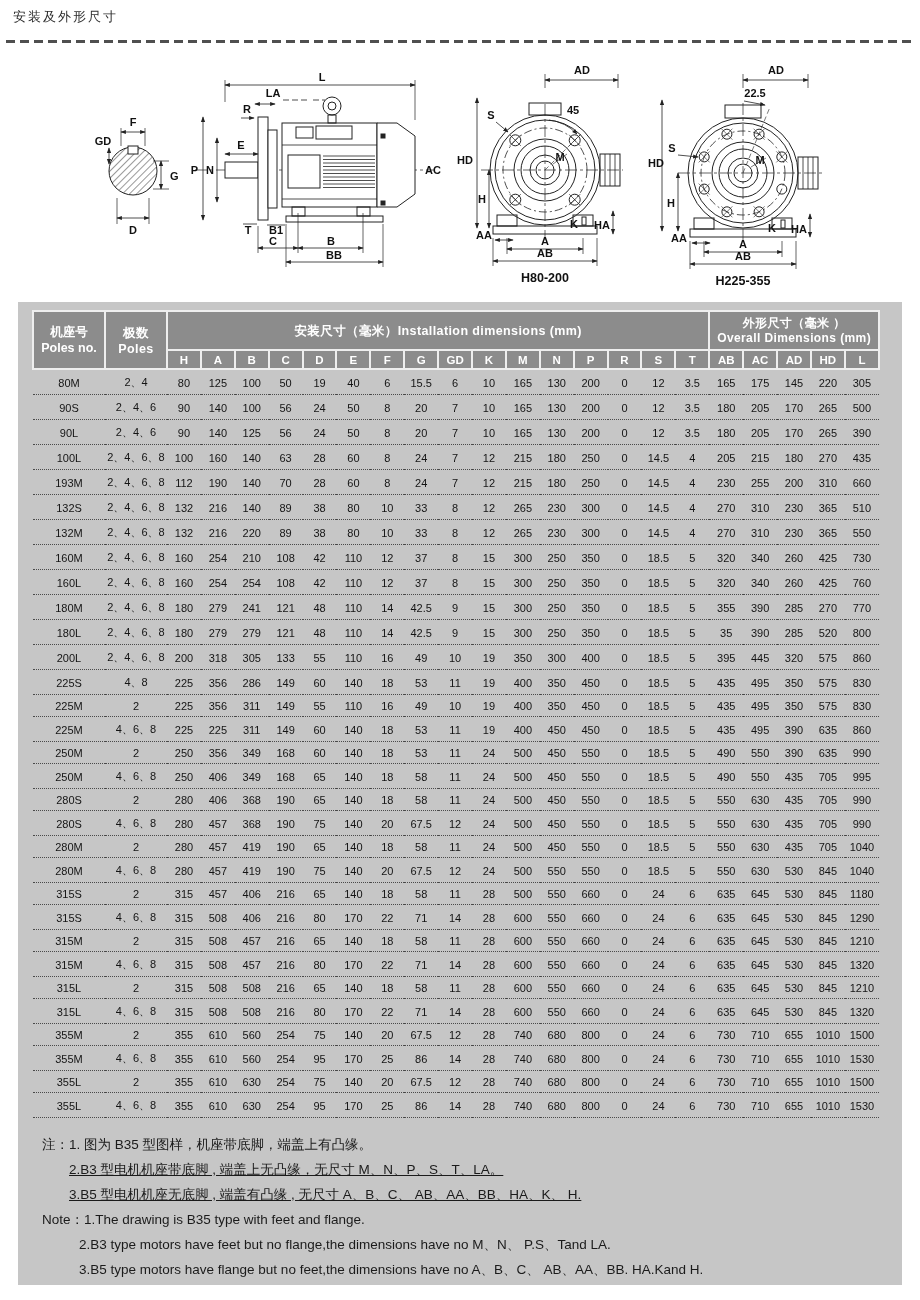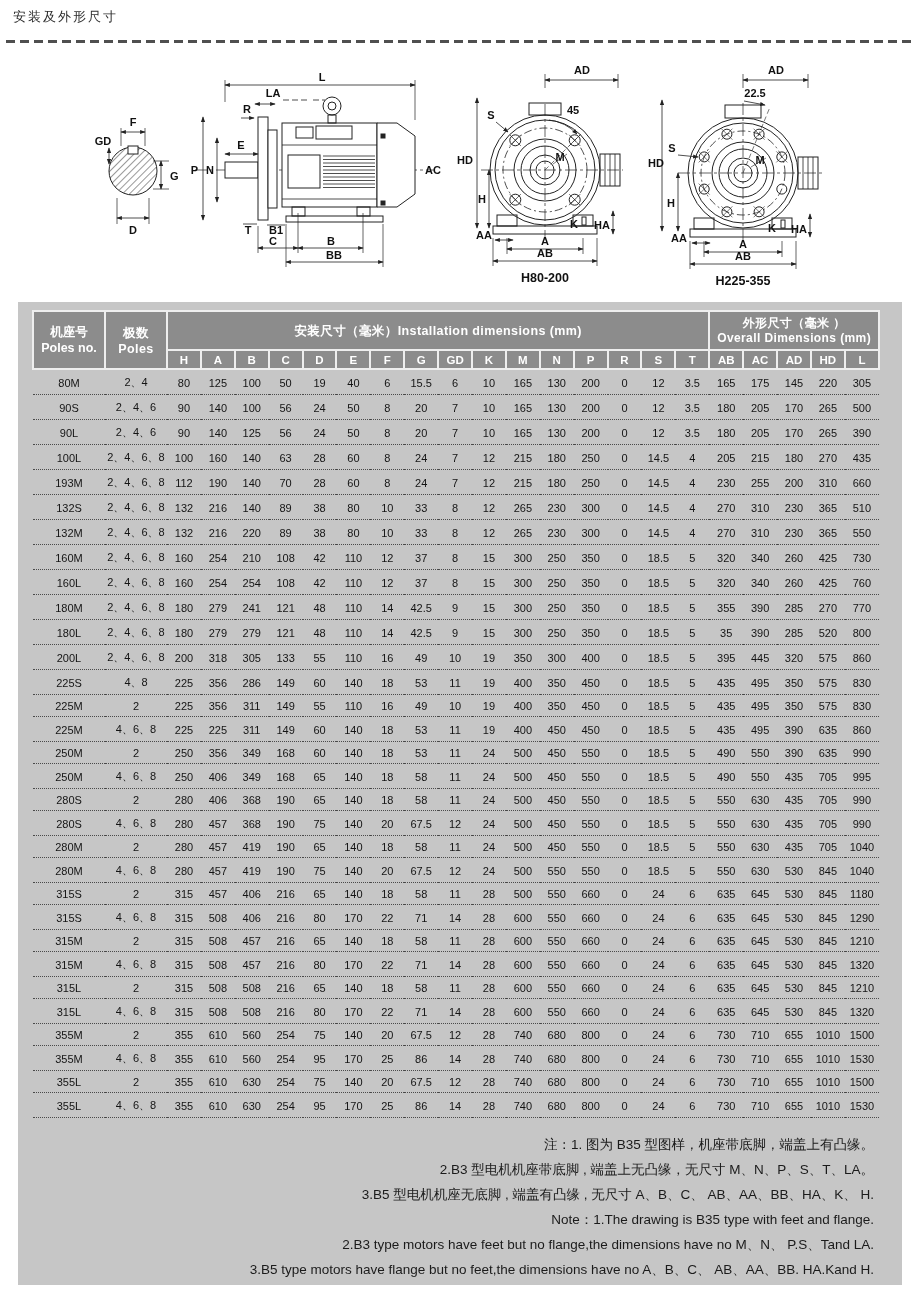--- a/index.html
+++ b/index.html
@@ -29,22 +29,22 @@
   th.stand{font-size:12.5px;line-height:1.3;padding:3px 0;}
   th.overall div{line-height:1.25;font-size:12px;text-align:center;}
   th.sub{font-size:11.5px;padding:3px 0 2px;}
   tbody td{
     text-align:center;font-size:11px;color:#141414;
     padding:5px 0 4px;border-bottom:1px dotted #4a4a4a;
     white-space:nowrap;overflow:hidden;
   }
   tbody tr:first-child td{border-top:1px dotted #4a4a4a;}
   .notes{margin:14px 6px 0 10px;font-size:13.5px;color:#1b1b1b;}
-  .notes .ln{line-height:25px;white-space:nowrap;text-align:right;}
-  .zh-indent{padding-left:27px;}
+  .notes .ln{line-height:25px;white-space:nowrap;}
+  .zh-indent{padding-left:27px;text-decoration:underline;}
   .en-indent{padding-left:37px;}
 </style>
 </head>
 <body>
 
 <div class="page">
 
   <div class="title">安装及外形尺寸</div>
   <div class="dash-rule"></div>
 

